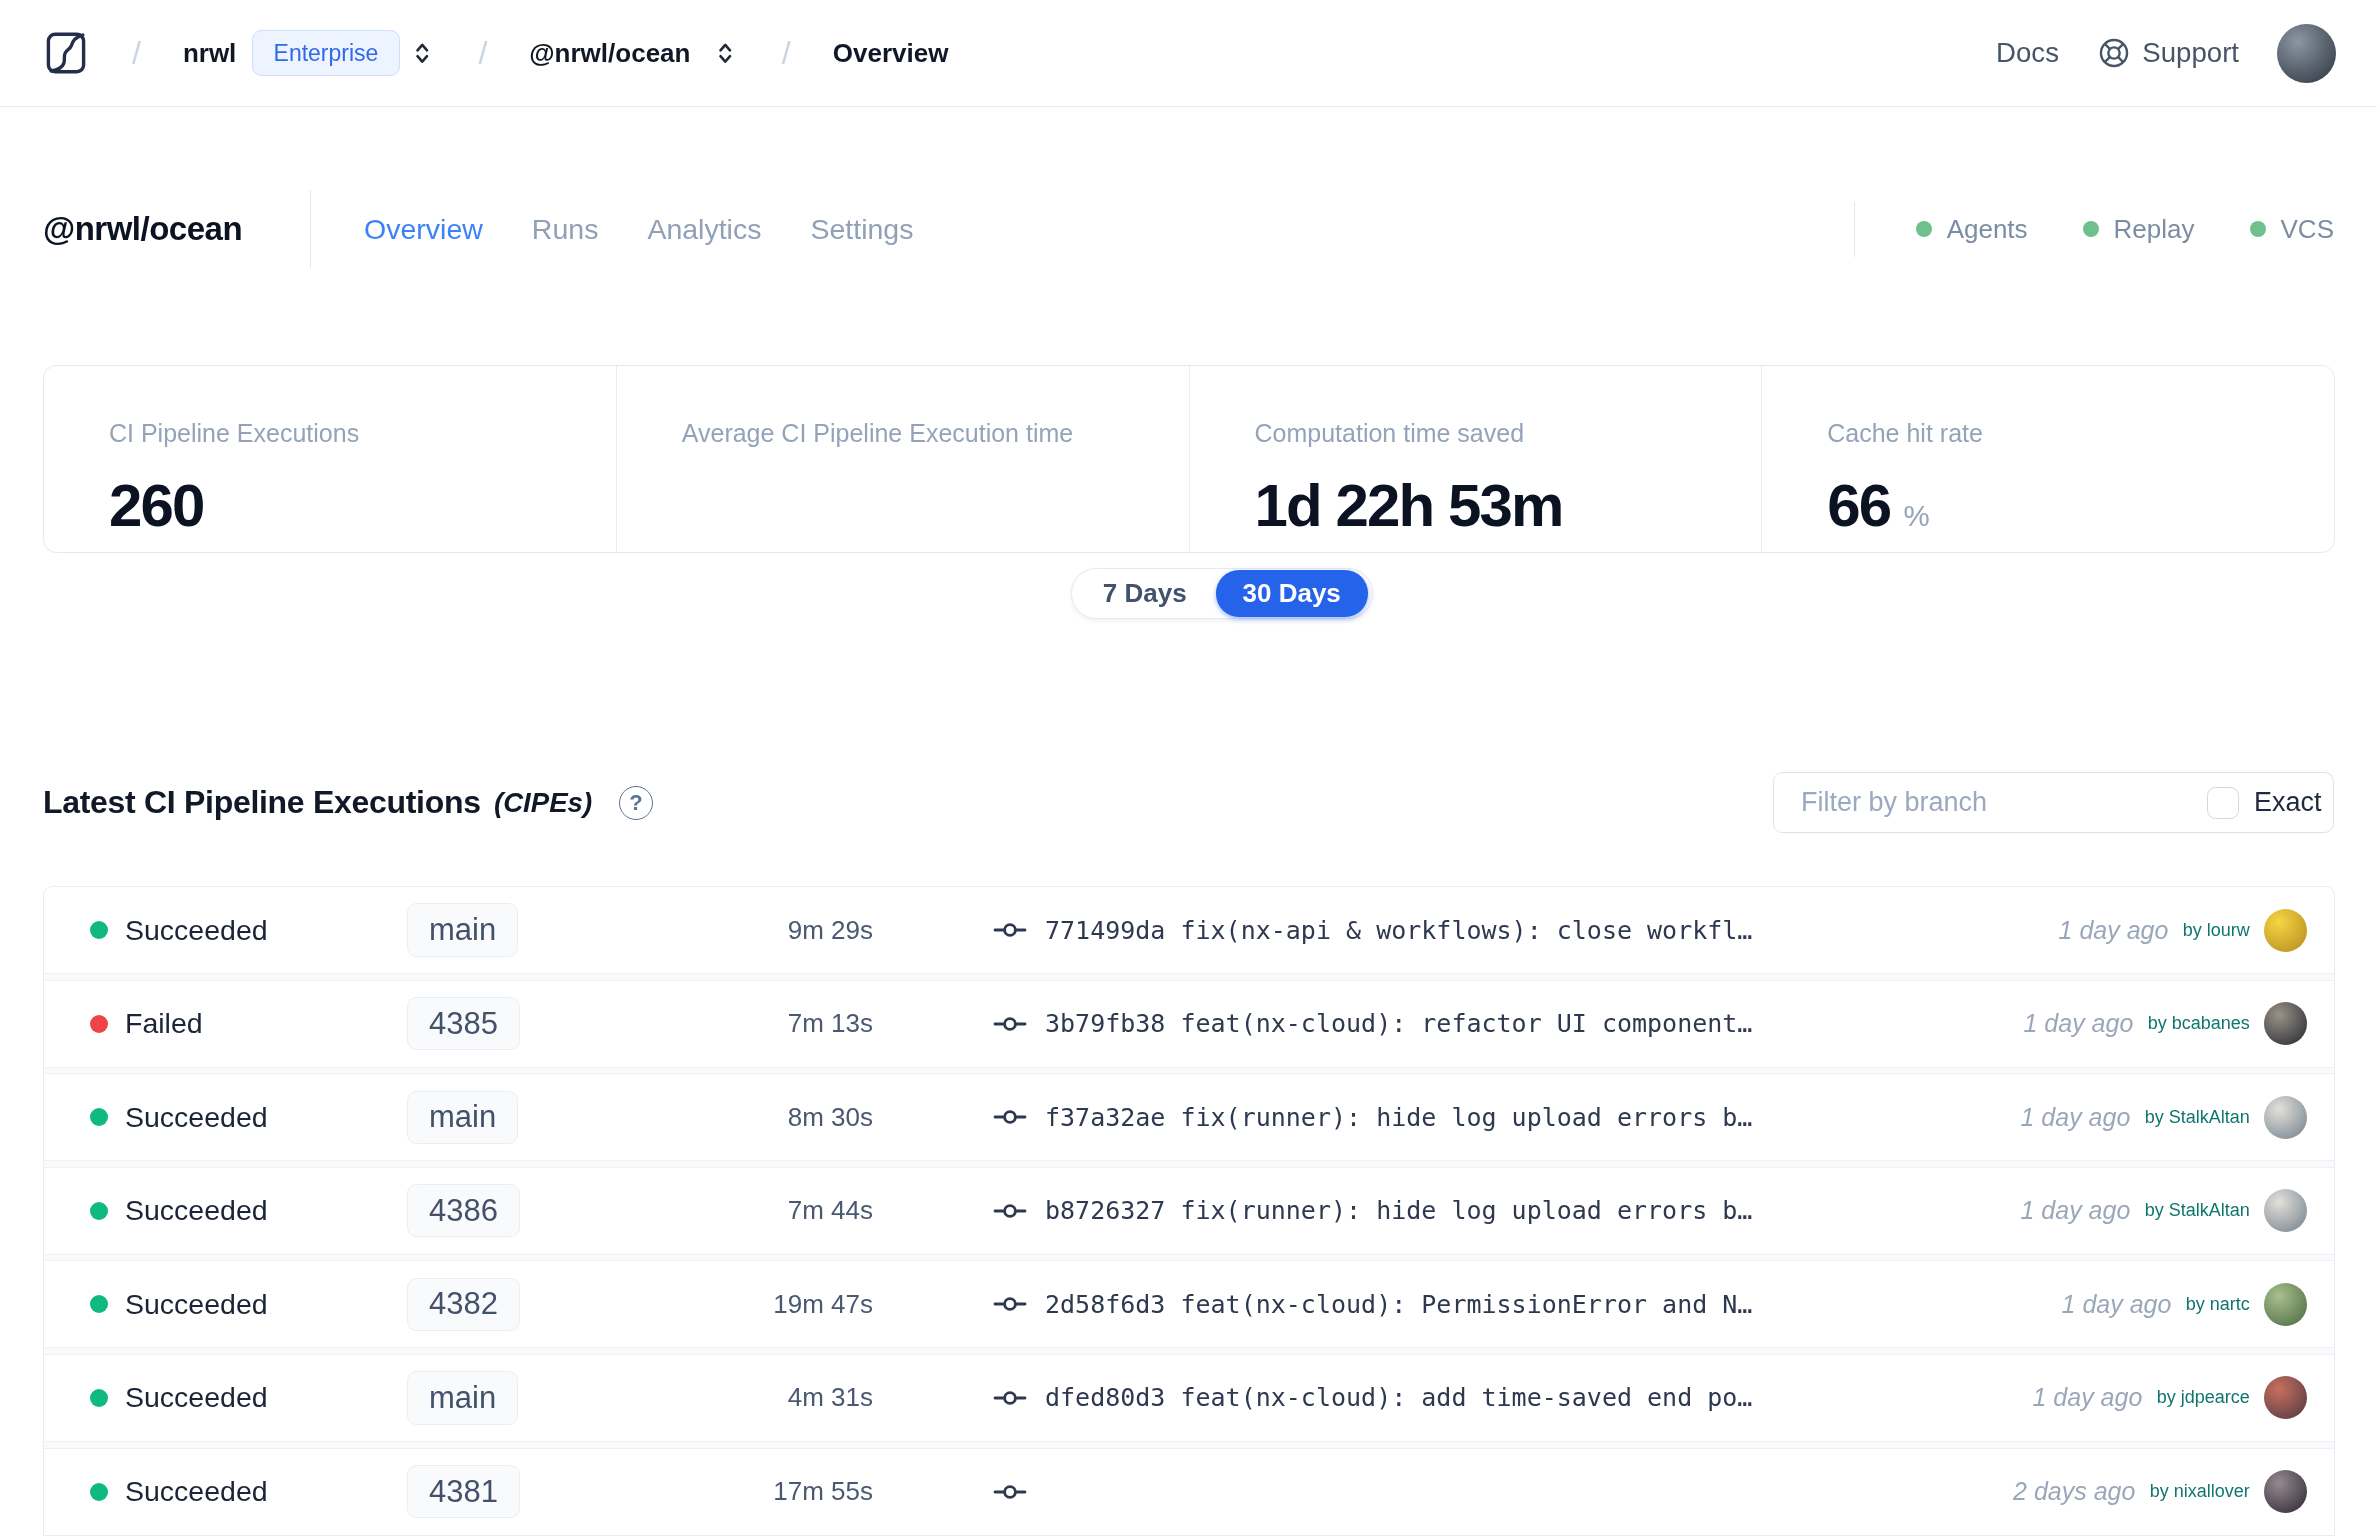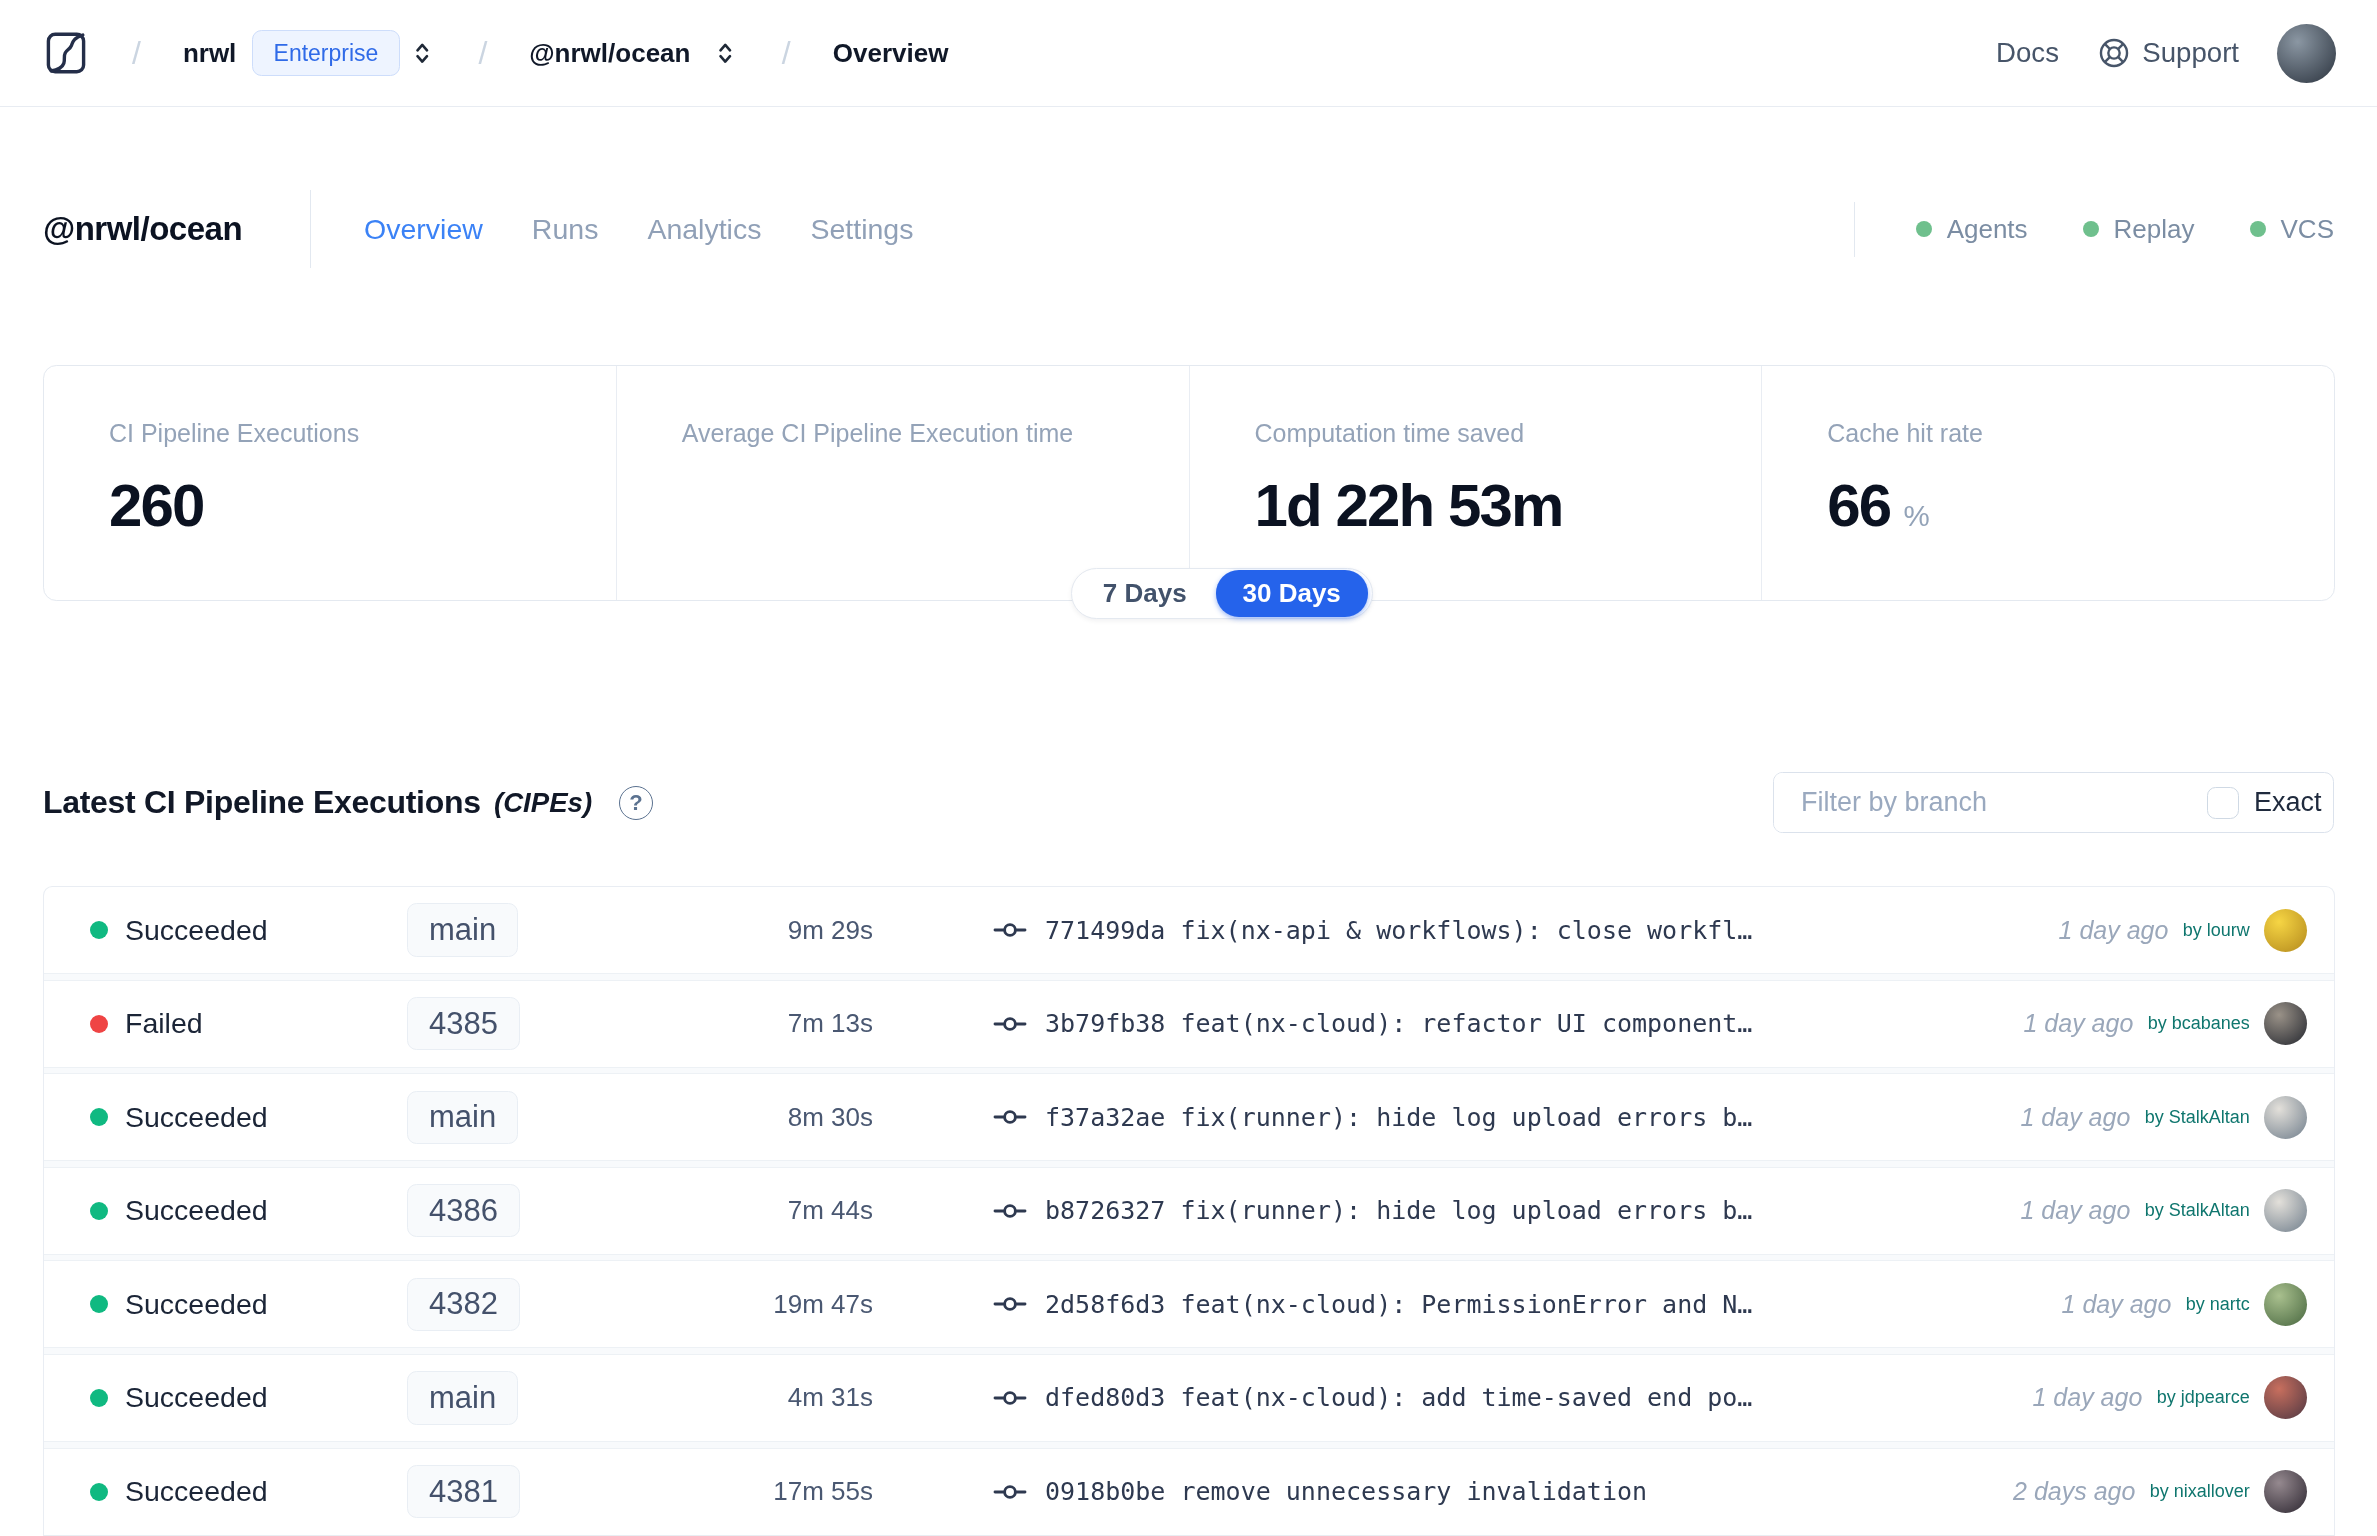--- a/index.html
+++ b/index.html
@@ -31,21 +31,21 @@
   .tab { font-size:28.5px; font-weight:500; color:#90a0b7; cursor:pointer; }
   .tab.active { color:#3b82f6; }
   .ws-right { margin-left:auto; display:flex; align-items:center; }
   .vdiv2 { width:1px; height:55px; background:#e2e8f0; margin-right:61px; }
   .indicators { display:flex; align-items:center; gap:55px; }
   .indicator { display:flex; align-items:center; gap:15px; cursor:pointer; }
   .ind-dot { width:16px; height:16px; border-radius:50%; }
   .ind-label { font-size:26px; color:#7b8da3; }
 
   
-  .stats { position:absolute; top:365px; left:43px; width:2292px; height:236px;
+  .stats { position:absolute; top:365px; left:43px; width:2292px; height:188px;
            border:1px solid #e4e9f0; border-radius:13.3px; background:#fff;
            display:flex; }
   .stat-card { flex:1; padding:53px 0 0 65px; }
   .stat-card + .stat-card { border-left:1px solid #e9edf3; }
   .stat-label { font-size:25px; color:#94a3b8; font-weight:500; }
   .stat-value-row { margin-top:23px; display:flex; align-items:baseline; }
   .stat-value { font-size:60px; font-weight:700; color:#0b1221; letter-spacing:-1.9px; }
   .stat-unit { font-size:29.5px; color:#93a3b8; margin-left:13.3px; font-weight:500; }
 
   .range-toggle { position:absolute; top:568px; left:1071px; height:51px;
@@ -405,21 +405,20 @@
     </span>
     <span class="cell-duration">17m 55s</span>
     <span class="cell-commit">
       <span class="commit-icon">
         <svg viewBox="0 0 24 24" width="36" height="36" fill="none" stroke="#2e3950" stroke-width="1.9" stroke-linecap="round">
           <circle cx="12" cy="12" r="3.6"></circle>
           <line x1="2" y1="12" x2="8.4" y2="12"></line>
           <line x1="15.6" y1="12" x2="22" y2="12"></line>
         </svg>
       </span>
-      <span class="commit-text">0918b0be remove unnecessary invalidation</span>
     </span>
     <span class="cell-right">
       <span class="time-ago">2 days ago</span>
       <span class="author">by nixallover</span>
       <span class="row-avatar" style="background: radial-gradient(circle at 35% 30%, rgb(149, 137, 143), rgb(44, 38, 48));"></span>
     </span>
   </div>
 </div>
 </section>
 

